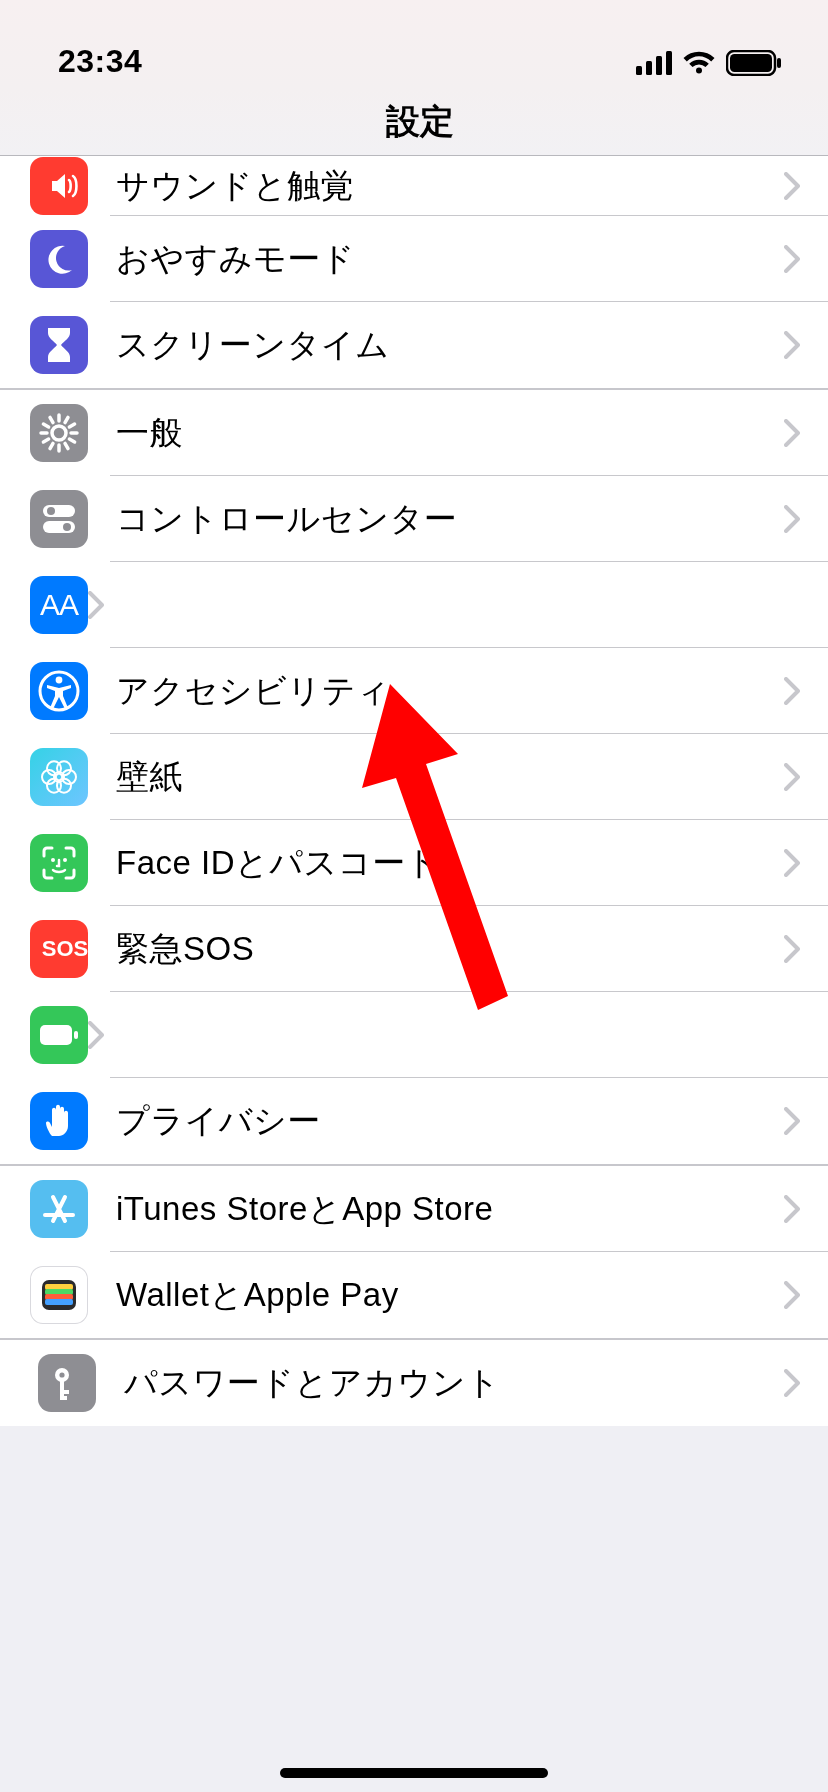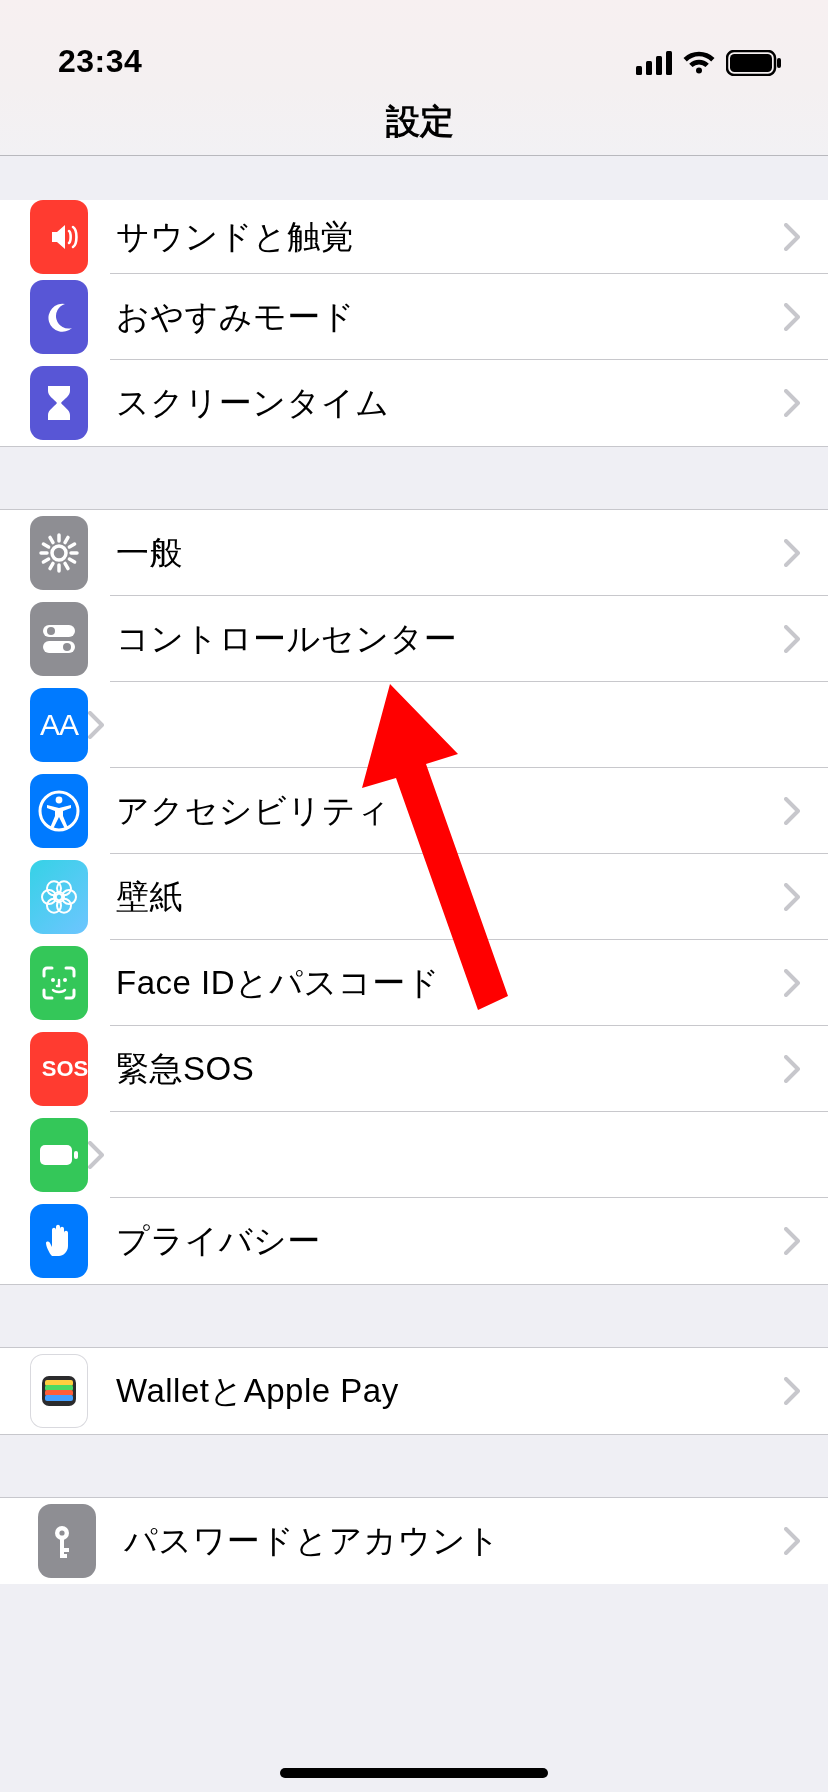--- a/index.html
+++ b/index.html
@@ -30,41 +30,41 @@
     height: 68px;
     background: linear-gradient(#f4f0f1, #f2f1f4);
     display: flex;
     align-items: center;
     justify-content: center;
     border-bottom: 1px solid #b8b8bd;
   }
   .nav-title { font-size: 34px; font-weight: 600; margin-left: 12px; }
 
   
-  .group { background: #fff; border-top: 1px solid #c7c7cc; border-bottom: 1px solid #c7c7cc; margin-top: 44px; }
-  .group + .group { margin-top: 62px; }
+  .group { background: #fff; border-top: 1px solid #c7c7cc; border-bottom: 1px solid #c7c7cc; }
+  .group + .group { }
   .group.cutoff-top { border-top: none; }
   .group.cutoff-bottom { border-bottom: none; padding-left: 8px; }
 
   .row {
     display: flex;
     align-items: center;
     min-height: 86px;
     padding-left: 30px;
     position: relative;
   }
   .row .sep {
     position: absolute;
     left: 110px; right: 0; bottom: 0;
     height: 1px; background: #c8c8cc;
   }
   .row:last-child .sep { display: none; }
 
   .icon-box {
-    width: 58px; height: 74px;
+    width: 58px; height: 58px;
     border-radius: 13px;
     display: flex; align-items: center; justify-content: center;
     flex-shrink: 0;
     color: #fff;
     font-size: 30px;
     font-weight: 600;
   }
 
   .row-label {
     font-size: 33px;
@@ -335,20 +335,35 @@
         <span class="row-label">プライバシー</span>
         <span class="chevron">
           <svg width="16" height="28" viewBox="0 0 16 28">
             <path d="M2 2l12 12L2 26" fill="none" stroke="#c7c7cc" stroke-width="4" stroke-linecap="round" stroke-linejoin="round"></path>
           </svg>
         </span>
       </div>
     </div>
     <div class="group">
       <div class="row">
+        <span class="icon-box bg-cyan">
+          <svg width="40" height="40" viewBox="0 0 40 40">
+            <path stroke="#fff" stroke-width="4" stroke-linecap="round" d="M14 32 26 8M26 32 14 8"></path>
+            <line x1="6" y1="26" x2="34" y2="26" stroke="#fff" stroke-width="4" stroke-linecap="round"></line>
+          </svg>
+        </span>
+        <span class="row-label">iTunes StoreとApp Store</span>
+        <span class="chevron">
+          <svg width="16" height="28" viewBox="0 0 16 28">
+            <path d="M2 2l12 12L2 26" fill="none" stroke="#c7c7cc" stroke-width="4" stroke-linecap="round" stroke-linejoin="round"></path>
+          </svg>
+        </span>
+        <span class="sep"></span>
+      </div>
+      <div class="row">
         <span class="icon-box bg-white">
           <svg width="46" height="46" viewBox="0 0 46 46">
             <rect x="6" y="8" width="34" height="30" rx="7" fill="#2b2b2d"></rect>
             <rect x="9" y="12" width="28" height="6" rx="2" fill="#ffcf3f"></rect>
             <rect x="9" y="17" width="28" height="6" rx="2" fill="#4cd964"></rect>
             <rect x="9" y="22" width="28" height="6" rx="2" fill="#ff5e3a"></rect>
             <rect x="9" y="27" width="28" height="6" rx="2" fill="#44a0ff"></rect>
           </svg>
         </span>
         <span class="row-label">WalletとApple Pay</span>

